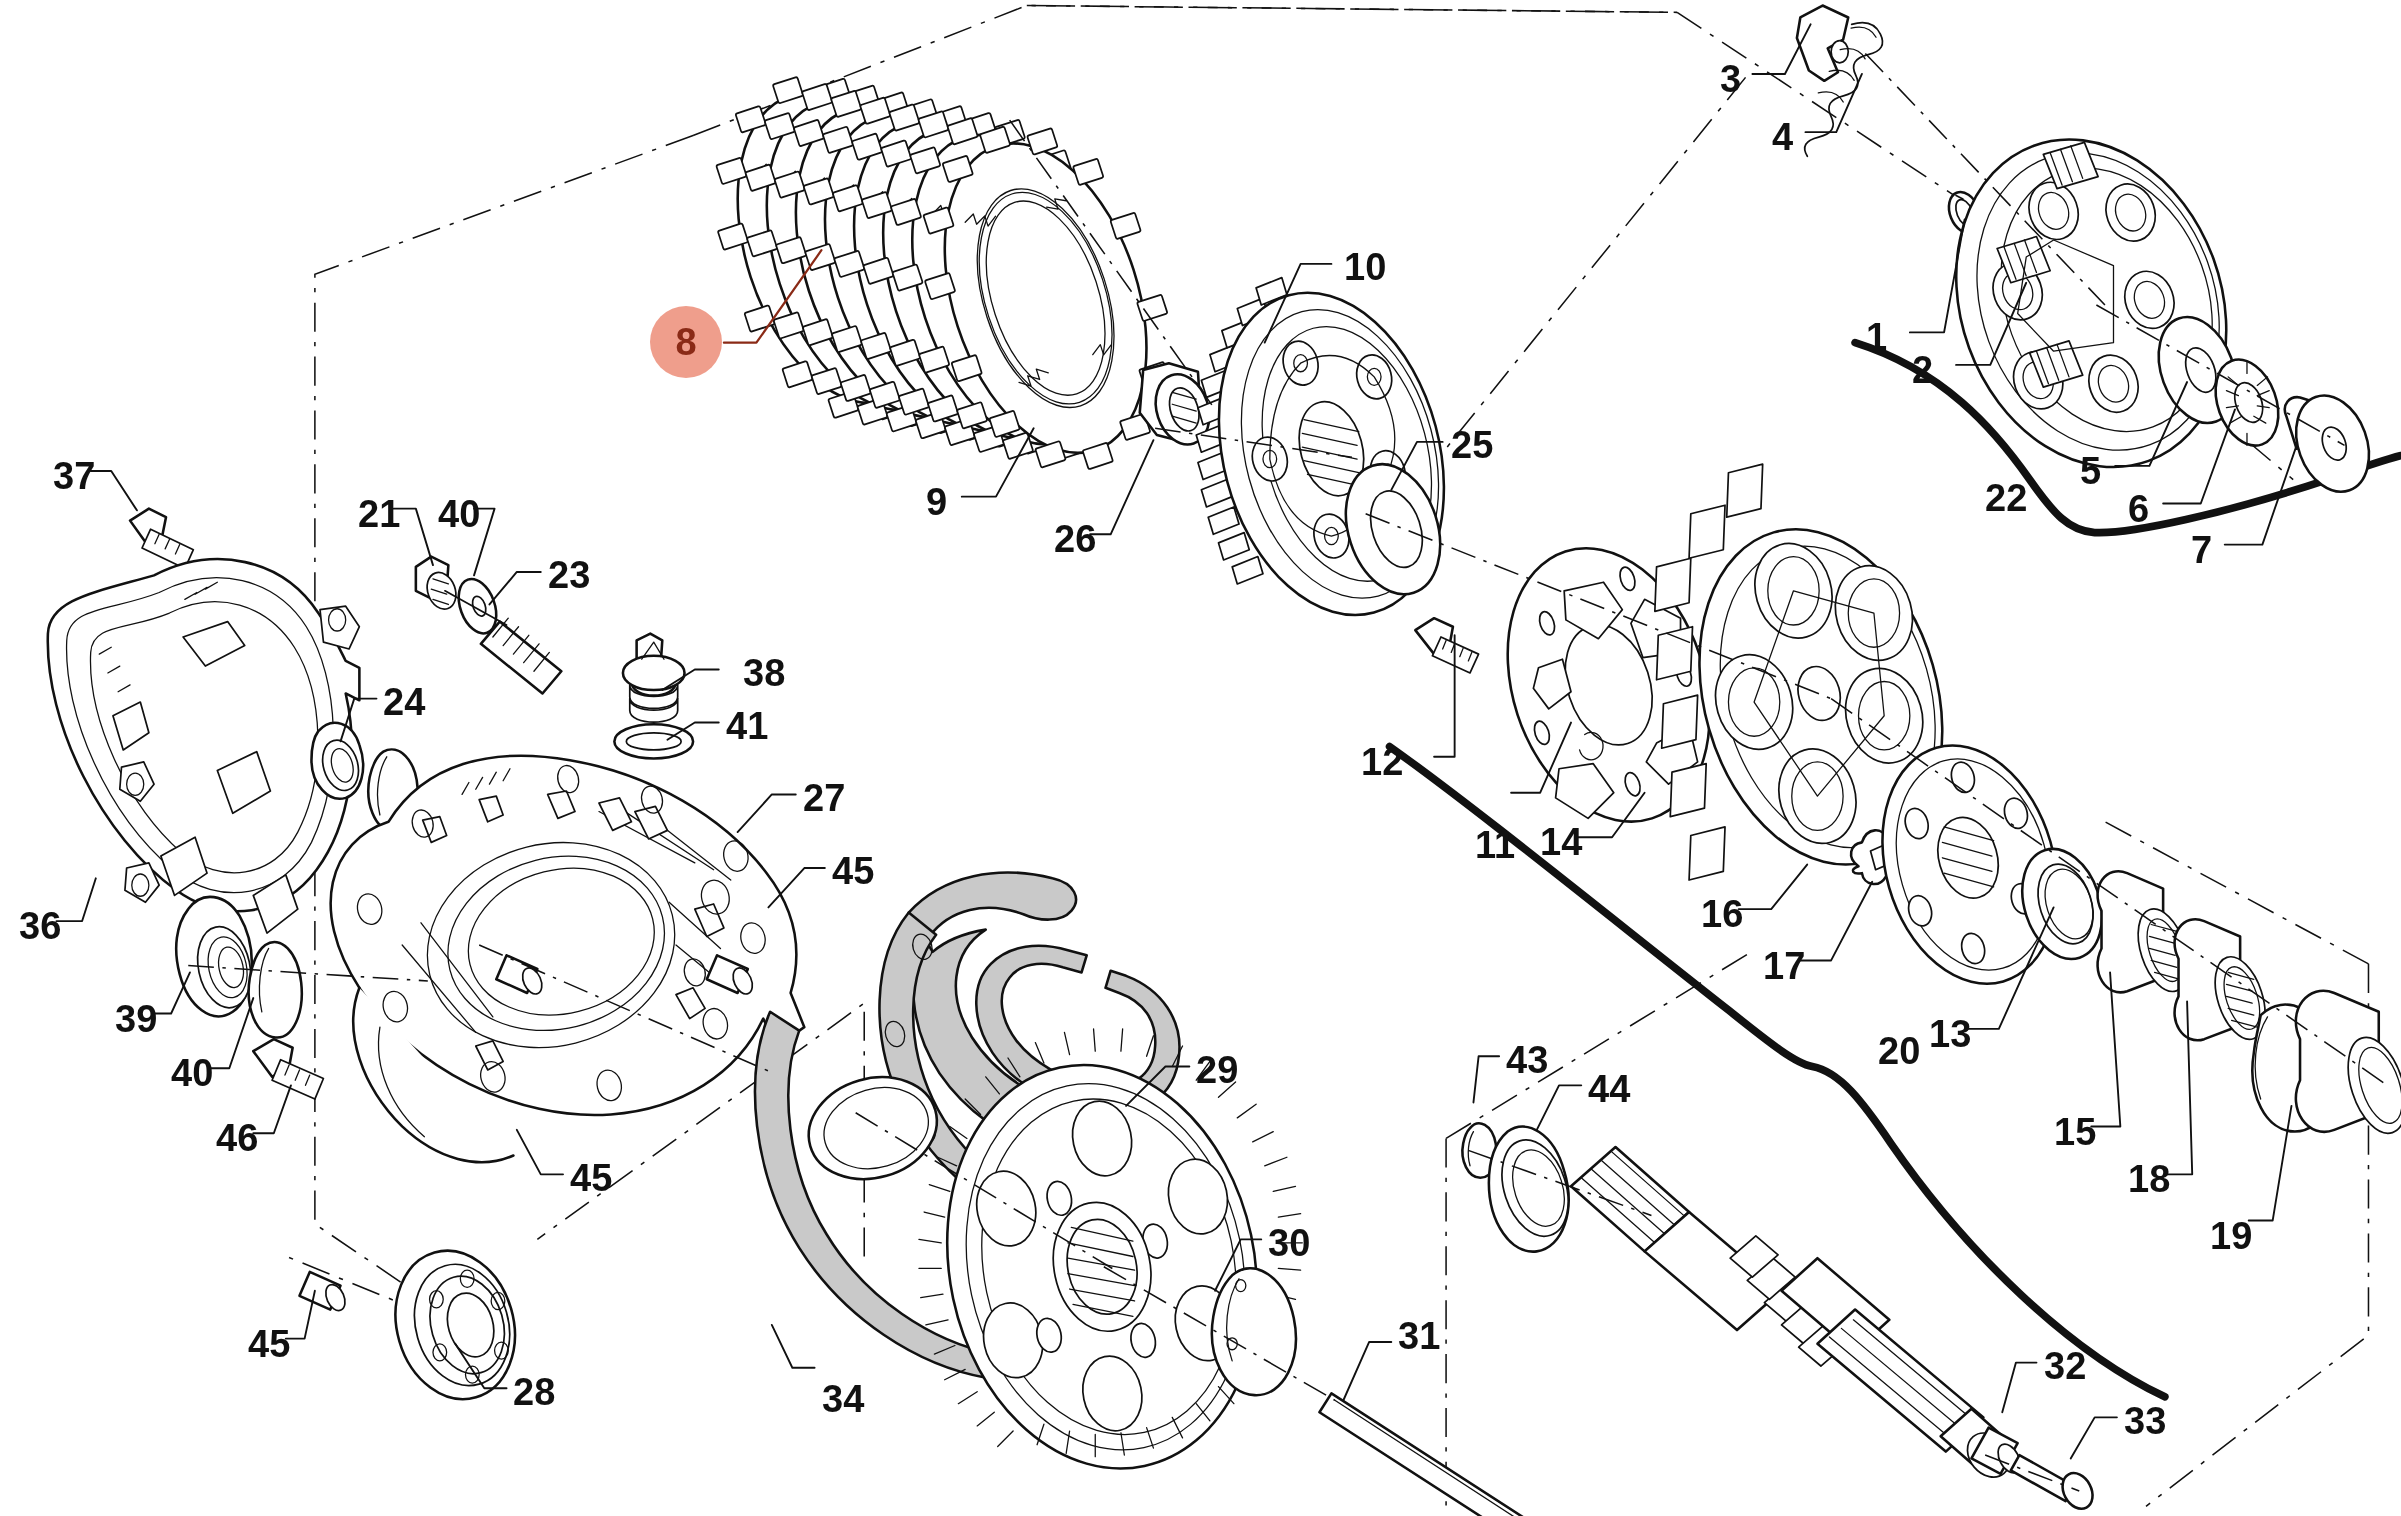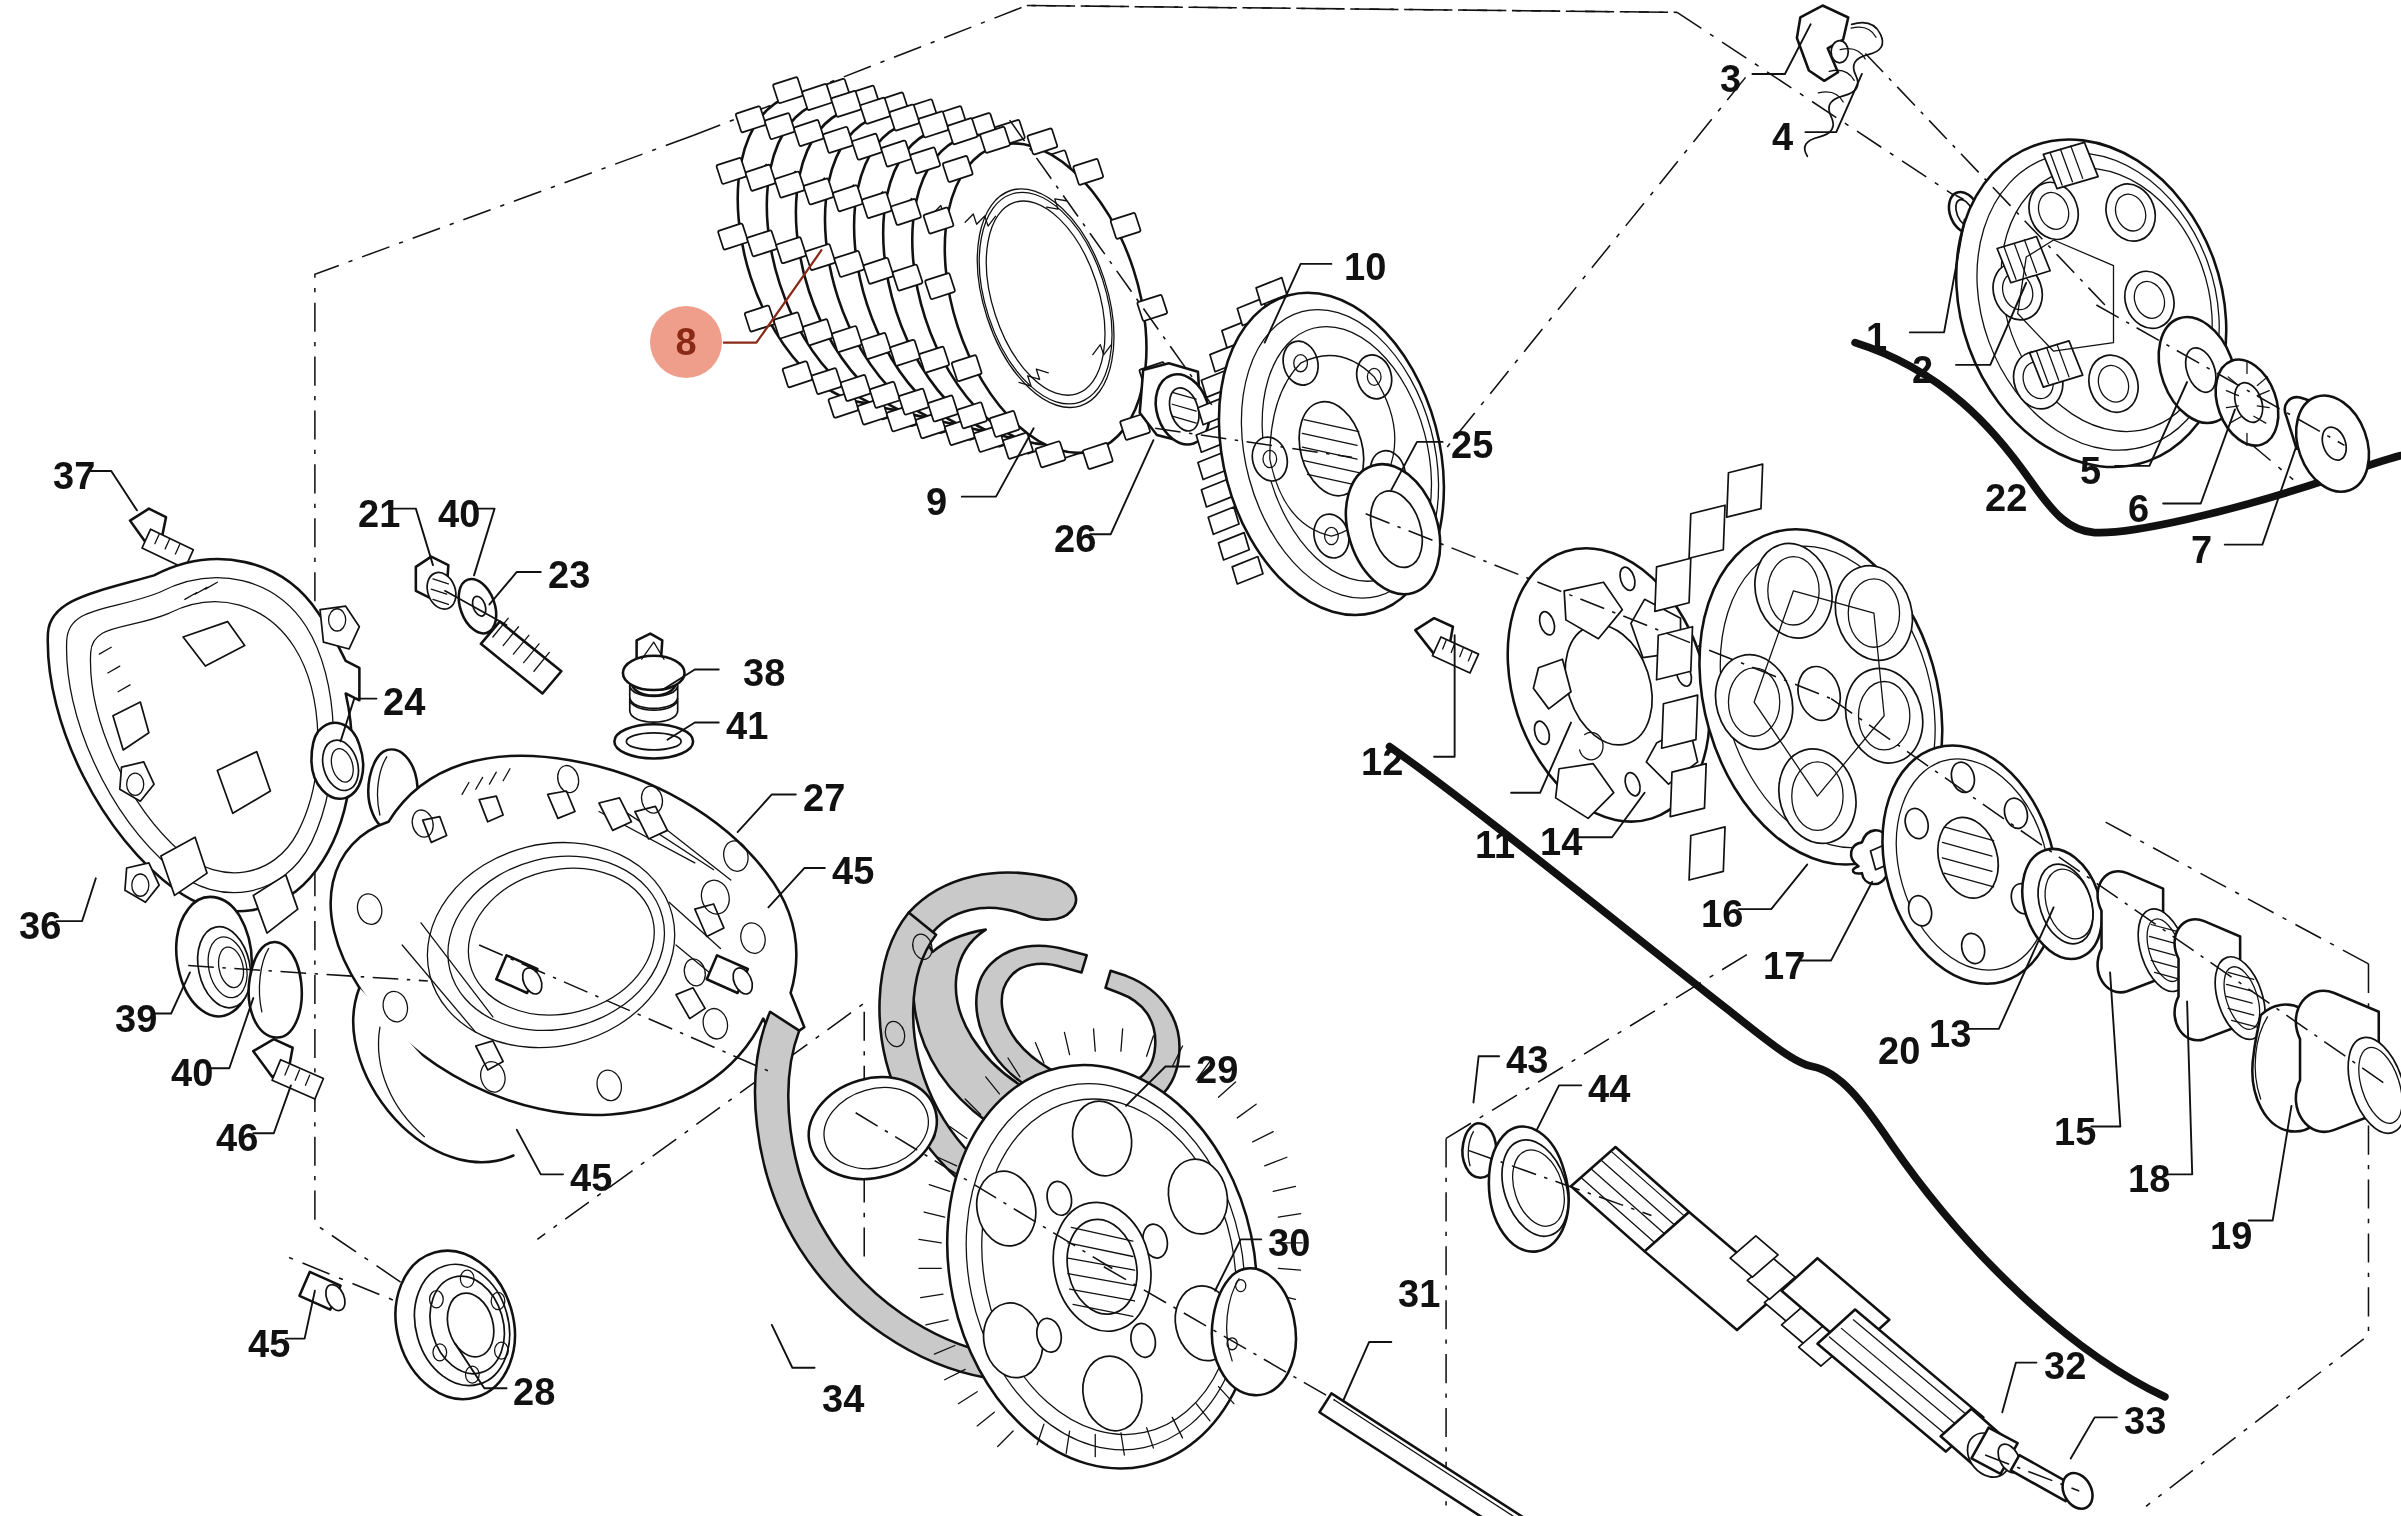--- a/index.html
+++ b/index.html
@@ -803,21 +803,21 @@
       <div class="callout-num" style="left: 358px; top: 495px;">21</div>
       <div class="callout-num" style="left: 438px; top: 495px;">40</div>
       <div class="callout-num" style="left: 548px; top: 556px;">23</div>
       <div class="callout-num" style="left: 383px; top: 683px;">24</div>
       <div class="callout-num" style="left: 1451px; top: 426px;">25</div>
       <div class="callout-num" style="left: 1054px; top: 520px;">26</div>
       <div class="callout-num" style="left: 803px; top: 779px;">27</div>
       <div class="callout-num" style="left: 513px; top: 1373px;">28</div>
       <div class="callout-num" style="left: 1196px; top: 1051px;">29</div>
       <div class="callout-num" style="left: 1268px; top: 1224px;">30</div>
-      <div class="callout-num" style="left: 1398px; top: 1275px;">31</div>
+      <div class="callout-num" style="left: 1398px; top: 1317px;">31</div>
       <div class="callout-num" style="left: 2044px; top: 1347px;">32</div>
       <div class="callout-num" style="left: 2124px; top: 1402px;">33</div>
       <div class="callout-num" style="left: 822px; top: 1352px; margin-top: 28px;">34</div>
       <div class="callout-num" style="left: 19px; top: 907px;">36</div>
       <div class="callout-num" style="left: 53px; top: 457px;">37</div>
       <div class="callout-num" style="left: 726px; top: 654px; margin-left: 17px;">38</div>
       <div class="callout-num" style="left: 115px; top: 1000px;">39</div>
       <div class="callout-num" style="left: 171px; top: 1054px;">40</div>
       <div class="callout-num" style="left: 726px; top: 707px;">41</div>
       <div class="callout-num" style="left: 1985px; top: 479px;">22</div>

